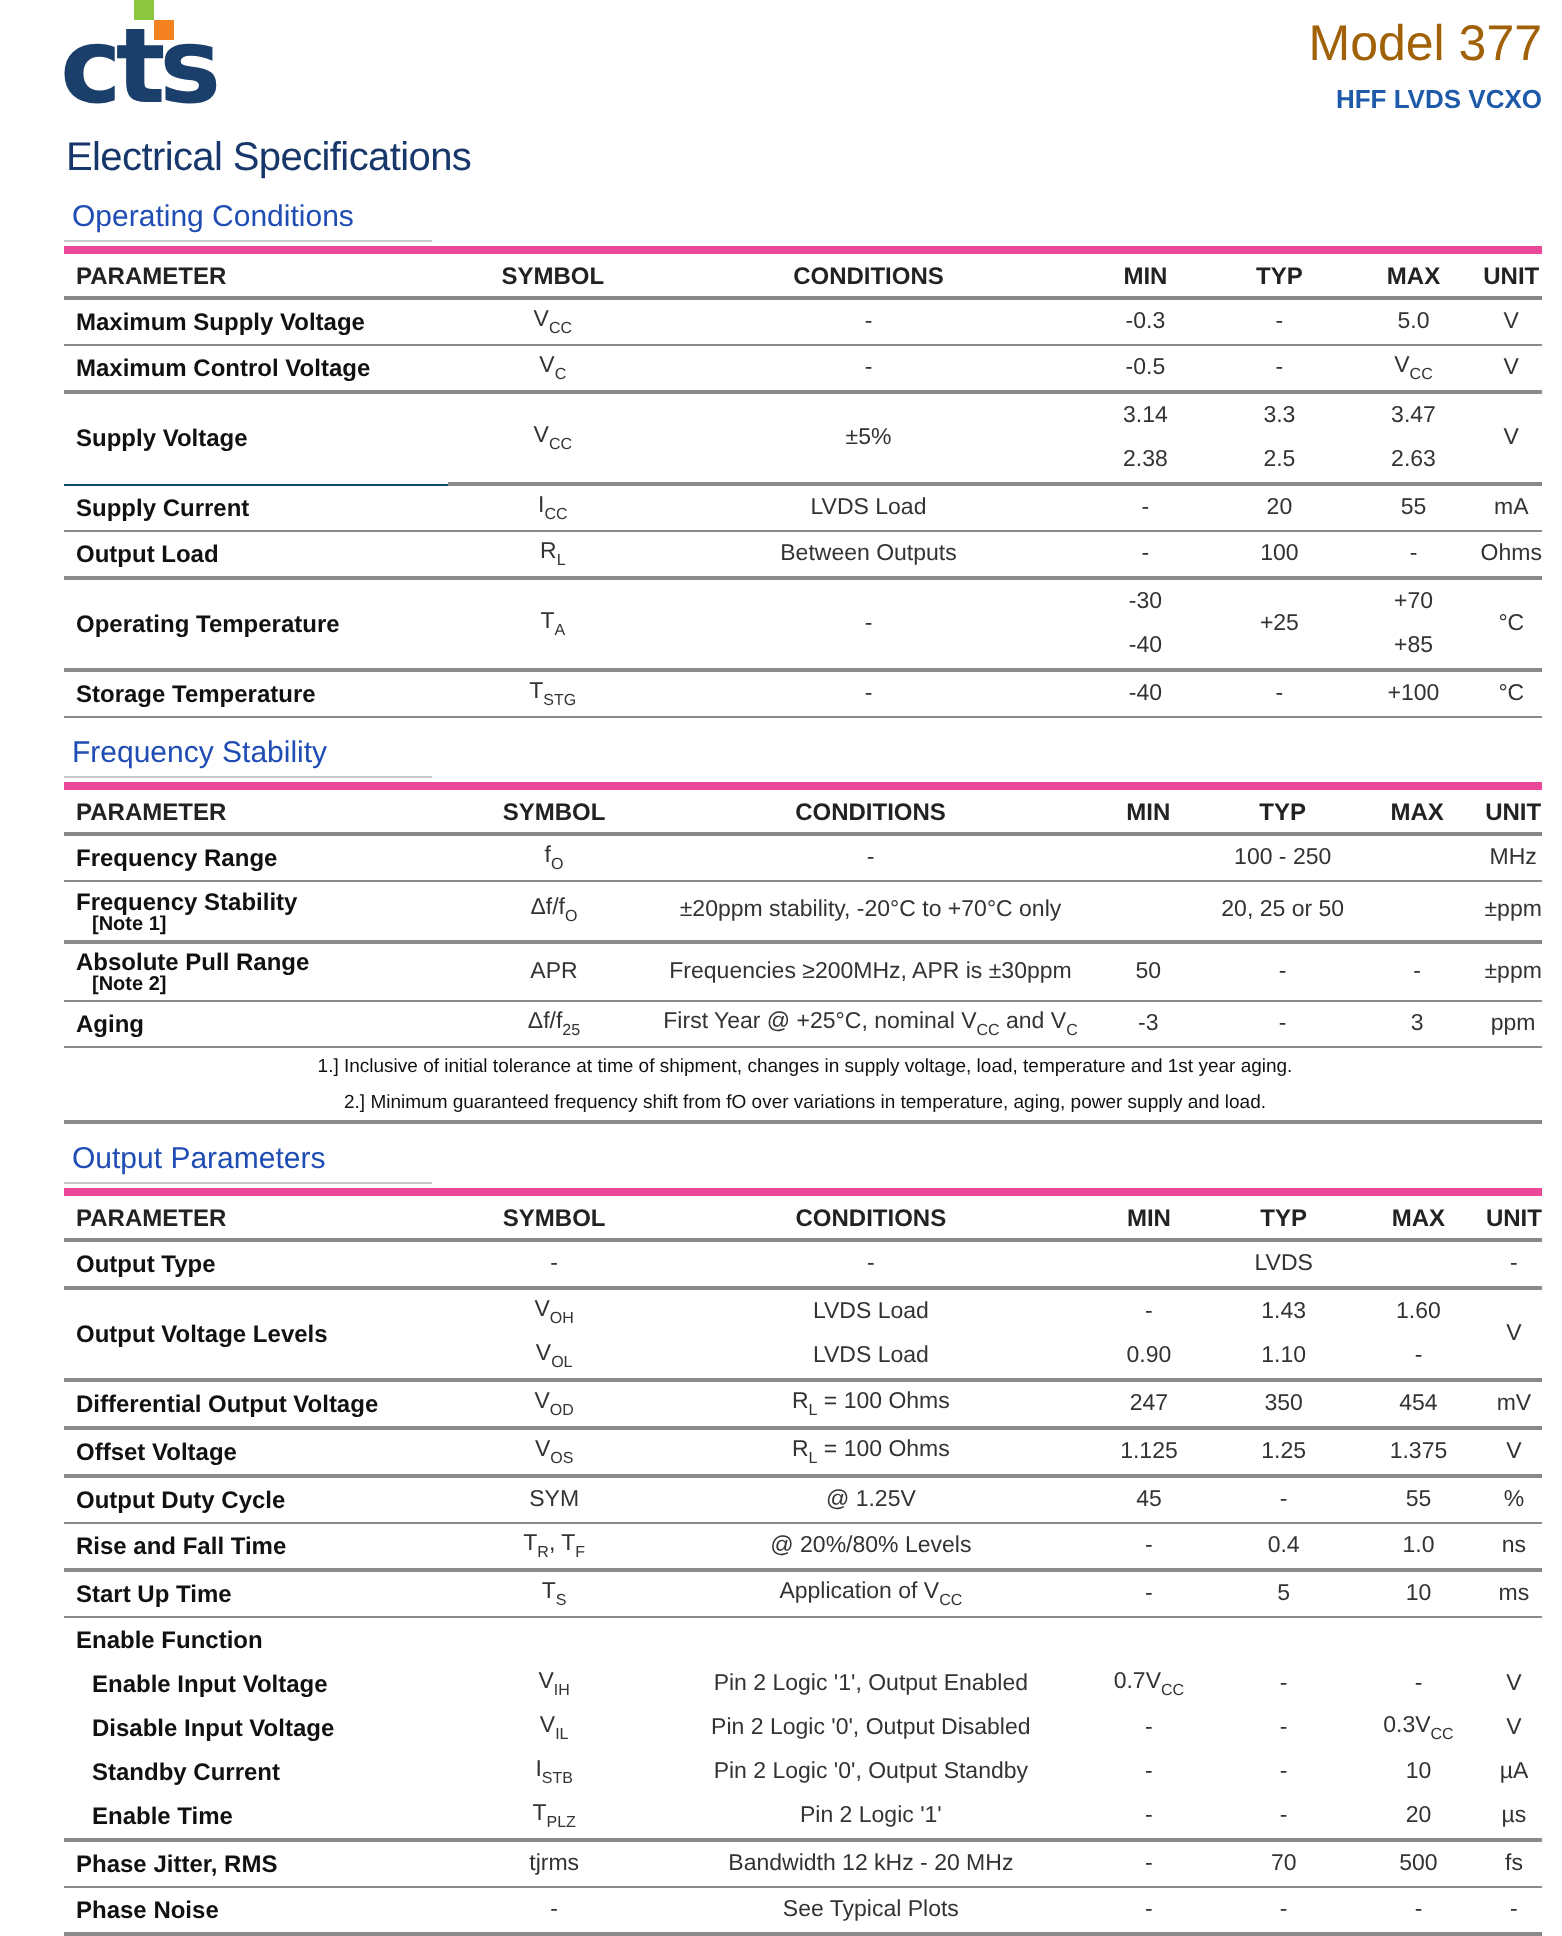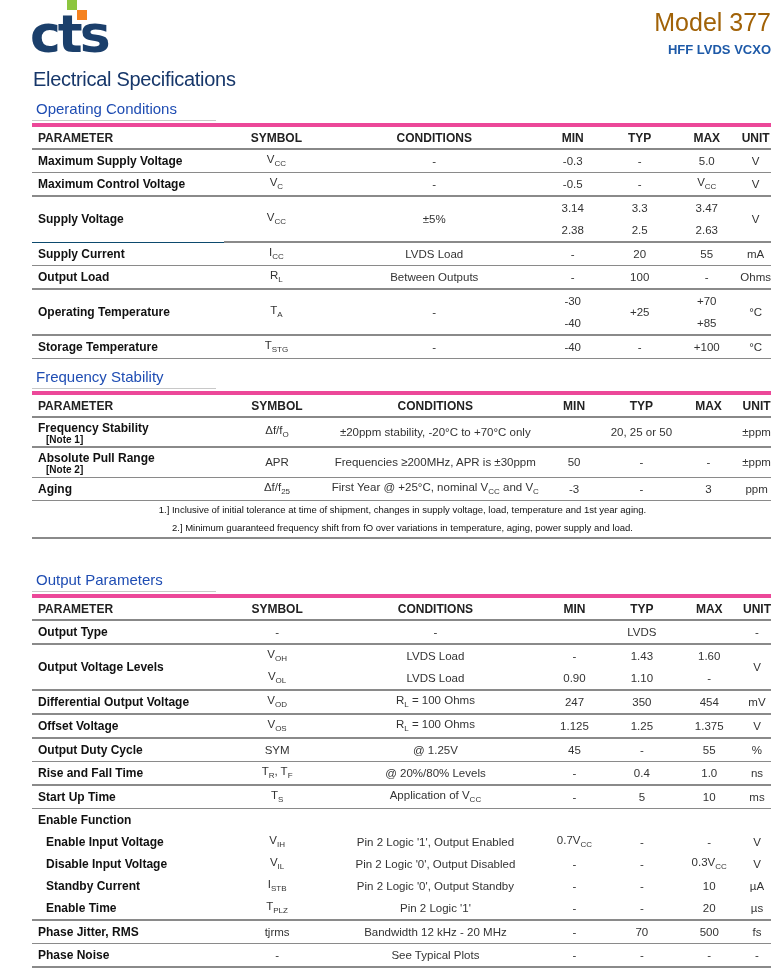--- a/index.html
+++ b/index.html
@@ -140,20 +140,27 @@
       <th class="p w-p">PARAMETER</th>
       <th class="w-s">SYMBOL</th>
       <th class="w-c">CONDITIONS</th>
       <th class="w-mn">MIN</th>
       <th class="w-t">TYP</th>
       <th class="w-mx">MAX</th>
       <th class="w-u">UNIT</th>
     </tr>
   </thead>
   <tbody>
+    <tr class="b">
+      <td class="p">Frequency Range</td>
+      <td>f<sub>O</sub></td>
+      <td>-</td>
+      <td colspan="3">100 - 250</td>
+      <td>MHz</td>
+    </tr>
     <tr class="bb" style="height:30px;">
       <td class="p"><span>Frequency Stability</span><span class="note">[Note 1]</span></td>
       <td>Δf/f<sub>O</sub></td>
       <td>±20ppm stability, -20°C to +70°C only</td>
       <td colspan="3">20, 25 or 50</td>
       <td>±ppm</td>
     </tr>
     <tr class="b" style="height:30px;">
       <td class="p"><span>Absolute Pull Range</span><span class="note">[Note 2]</span></td>
       <td>APR</td>

